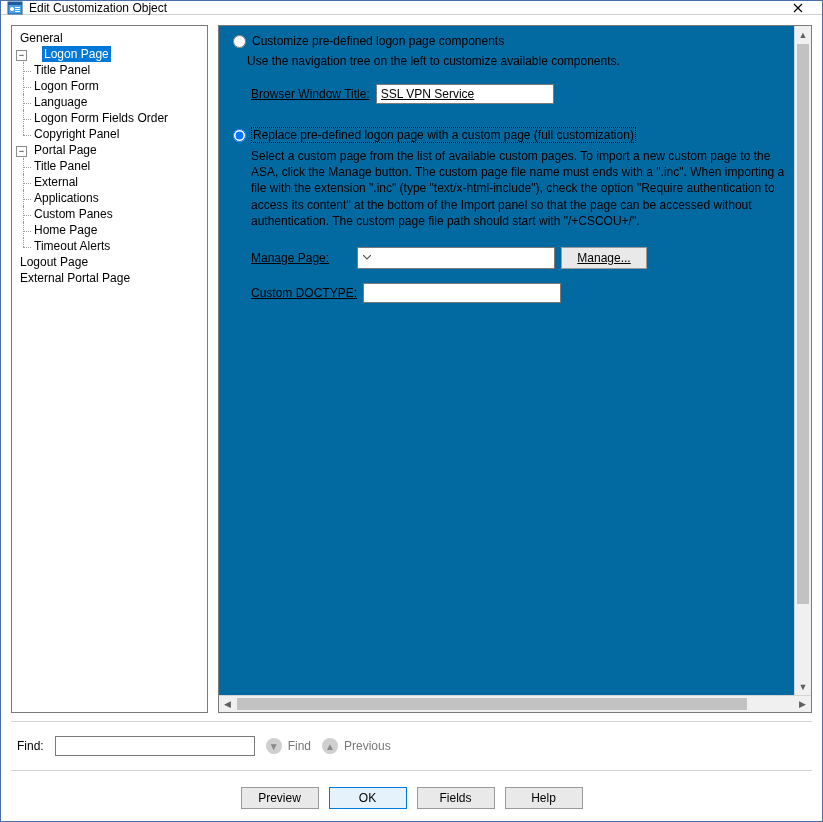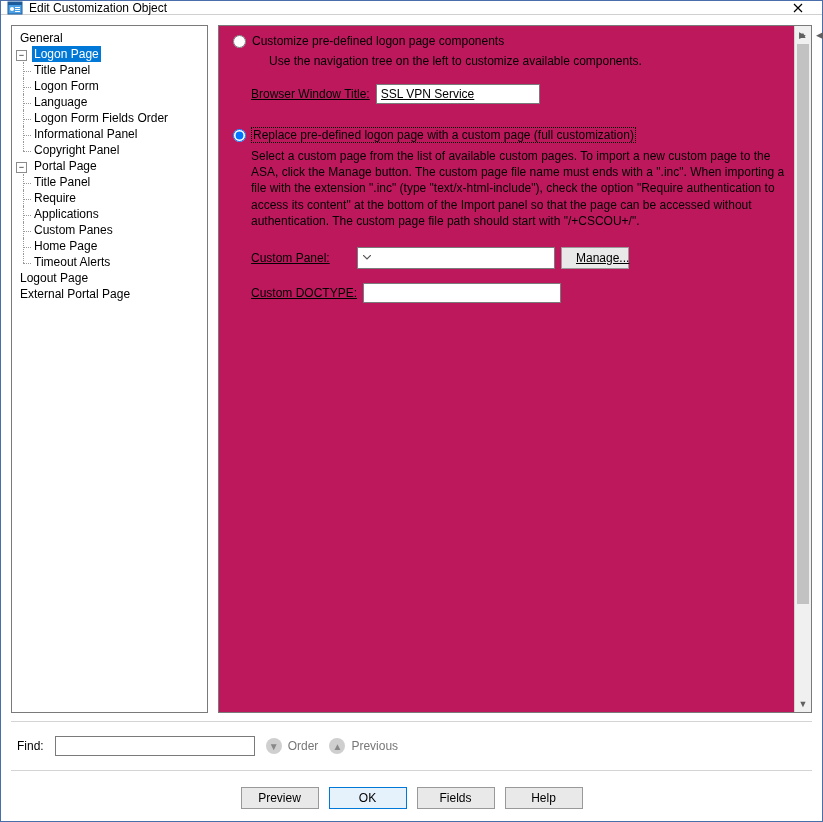--- a/index.html
+++ b/index.html
@@ -89,39 +89,40 @@
     display: inline-flex;
     align-items: flex-start;
     line-height: 16px;
     padding: 0 2px;
     cursor: default;
     white-space: nowrap;
   }
   .node.selected {
     background: #0078d7;
     color: #fff;
+    margin-left: 10px;
   }
   .toggle {
     display: inline-flex;
     width: 11px; height: 11px;
     border: 1px solid #8b8b8b;
     background: #fff;
     align-items: center; justify-content: center;
     font-size: 9px; line-height: 1;
     margin-right: 3px;
     cursor: pointer;
     position: relative;
     left: -2px;
   }
   .main-panel {
     flex: 1;
     border: 1px solid #7a7a7a;
-    background: #be185d;
-    display: flex;
-    flex-direction: row;
+    background: #0369a1;
+    display: flex;
+    flex-direction: column;
     min-width: 0;
   }
   .main-inner {
     flex: 1;
     overflow: hidden;
     display: flex;
   }
   .main-scroll {
     flex: 1;
     overflow: hidden;
@@ -167,35 +168,35 @@
     color: #606060; font-size: 9px;
   }
   .hscroll .arrow.left { left: 0; }
   .hscroll .arrow.right { right: 0; }
 
   .radio-row {
     display: flex; align-items: center; gap: 6px;
     margin-bottom: 6px;
   }
   input[type="radio"] { margin: 0; }
-  .desc { margin: 0 0 16px 36px; }
+  .desc { margin: 0 0 16px 14px; }
   .field-row {
     display: flex; align-items: center; gap: 6px;
     margin: 0 0 14px 18px;
     text-decoration: underline;
   }
   .field-row label { min-width: 100px; }
   .field-row.cp label { min-width: 100px; }
   .field-row.cd label { min-width: 100px; }
   .text-input {
     border: 1px solid #7a7a7a;
     height: 20px;
     padding: 1px 4px;
     font: inherit;
-    width: 164px;
+    width: 178px;
     background: #fff;
   }
   .combo {
     border: 1px solid #7a7a7a;
     height: 22px;
     width: 198px;
     display: flex; align-items: center;
     background: #fff;
   }
   .combo input {
@@ -303,37 +304,34 @@
                 <li><span class="node">
                       <span>Logon Form</span>
                     </span></li>
                 <li><span class="node">
                       <span>Language</span>
                     </span></li>
                 <li><span class="node">
                       <span>Logon Form Fields Order</span>
                     </span></li>
                 <li><span class="node">
-                      <span>Informational Panel</span>
-                    </span></li>
-                <li><span class="node">
                       <span>Copyright Panel</span>
                     </span></li>
               </ul>
             </li>
             <li>
               <span class="toggle">−</span><span class="node">
                   <span>Portal Page</span>
                 </span>
               <ul>
                 <li><span class="node">
                       <span>Title Panel</span>
                     </span></li>
                 <li><span class="node">
-                      <span>Require</span>
+                      <span>External</span>
                     </span></li>
                 <li><span class="node">
                       <span>Applications</span>
                     </span></li>
                 <li><span class="node">
                       <span>Custom Panes</span>
                     </span></li>
                 <li><span class="node">
                       <span>Home Page</span>
                     </span></li>
@@ -369,29 +367,29 @@
 
             <div style="height:10px"></div>
 
             <div class="radio-row">
               <input type="radio" name="mode" checked="" style="">
               <span class="dotted-focus">Replace pre-defined logon page with a custom page (full customization)</span>
             </div>
             <div class="para">Select a custom page from the list of available custom pages. To import a new custom page to the ASA, click the Manage button. The custom page file name must ends with a ".inc". When importing a file with the extension ".inc" (type "text/x-html-include"), check the option "Require authentication to access its content" at the bottom of the Import panel so that the page can be accessed without authentication. The custom page file path should start with "/+CSCOU+/".</div>
 
             <div class="field-row cp">
-              <label>Custom Panel:</label>
+              <label>Manage Page:</label>
               <div class="combo">
                 <div class="drop">
                   <svg width="8" height="5" viewBox="0 0 8 5">
                       <path d="M0 0 L4 4 L8 0" fill="none" stroke="#555" stroke-width="1.2"></path>
                     </svg>
                 </div>
               </div>
-              <button class="btn" style="width:68px">Manage...</button>
+              <button class="btn" style="width:86px">Manage...</button>
             </div>
 
             <div class="field-row cd">
               <label>Custom DOCTYPE:</label>
               <input class="text-input" style="width: 198px;" type="text" value="">
             </div>
 
           </div>
           <div class="vscroll">
             <div class="arrow up">▲</div>
@@ -408,21 +406,21 @@
 
     </div>
 
     <div class="sep"></div>
 
     <div class="find-row">
       <span>Find:</span>
       <input class="text-input" type="text" value="" style="">
       <span class="nav-btn">
         <span class="circ">▼</span>
-        <span>Order</span>
+        <span>Find</span>
       </span>
       <span class="nav-btn">
         <span class="circ">▲</span>
         <span>Previous</span>
       </span>
     </div>
 
     <div class="sep"></div>
 
     <div class="button-row">

